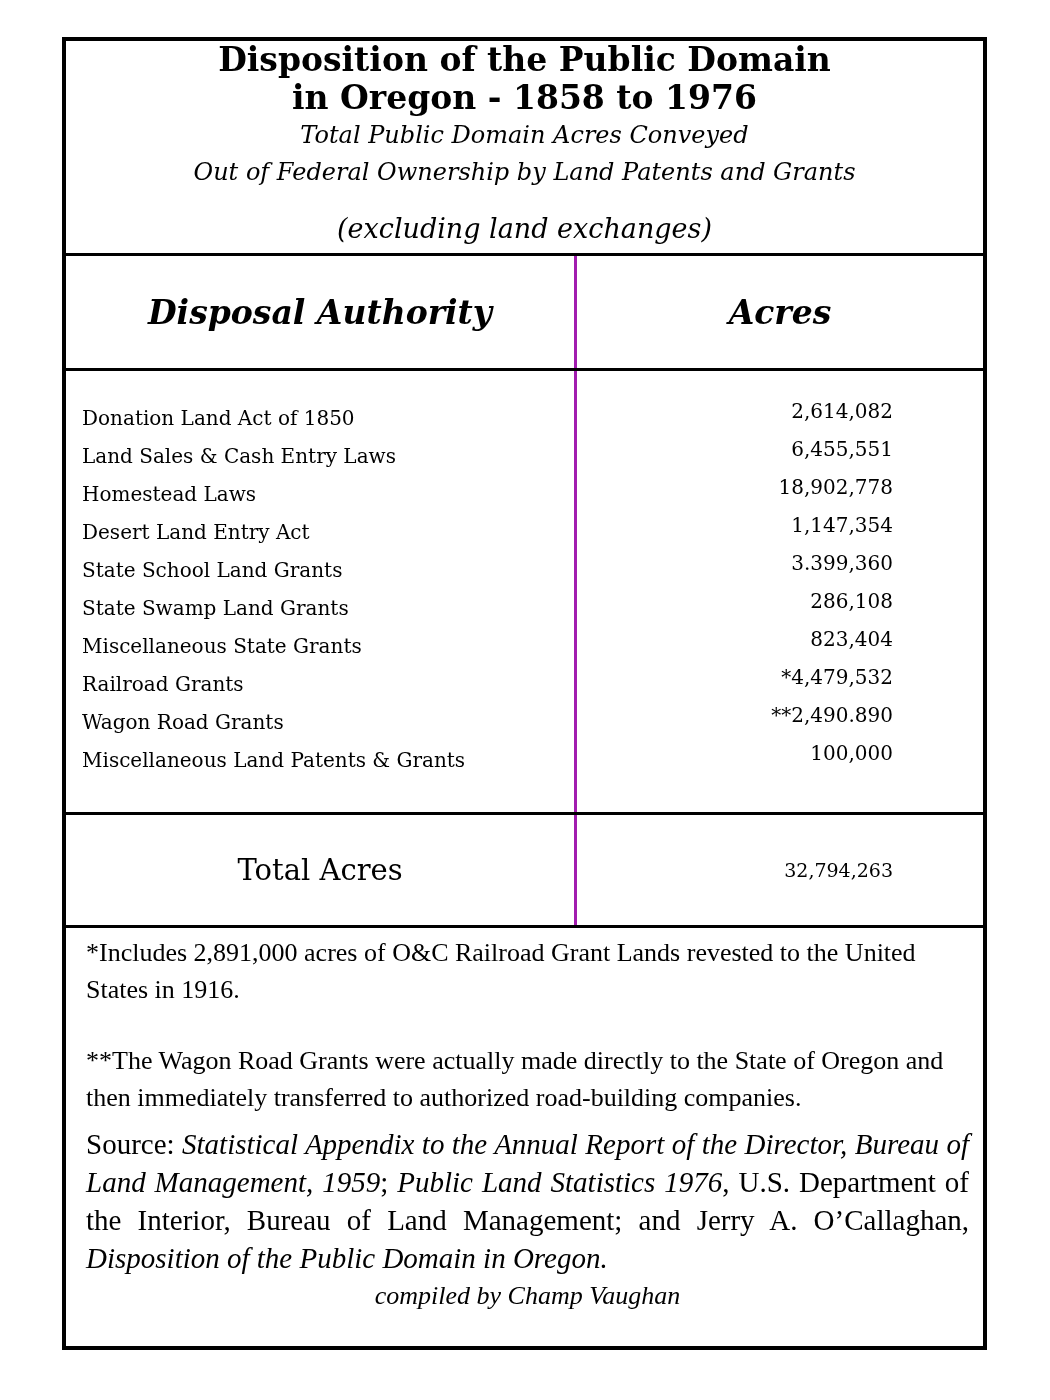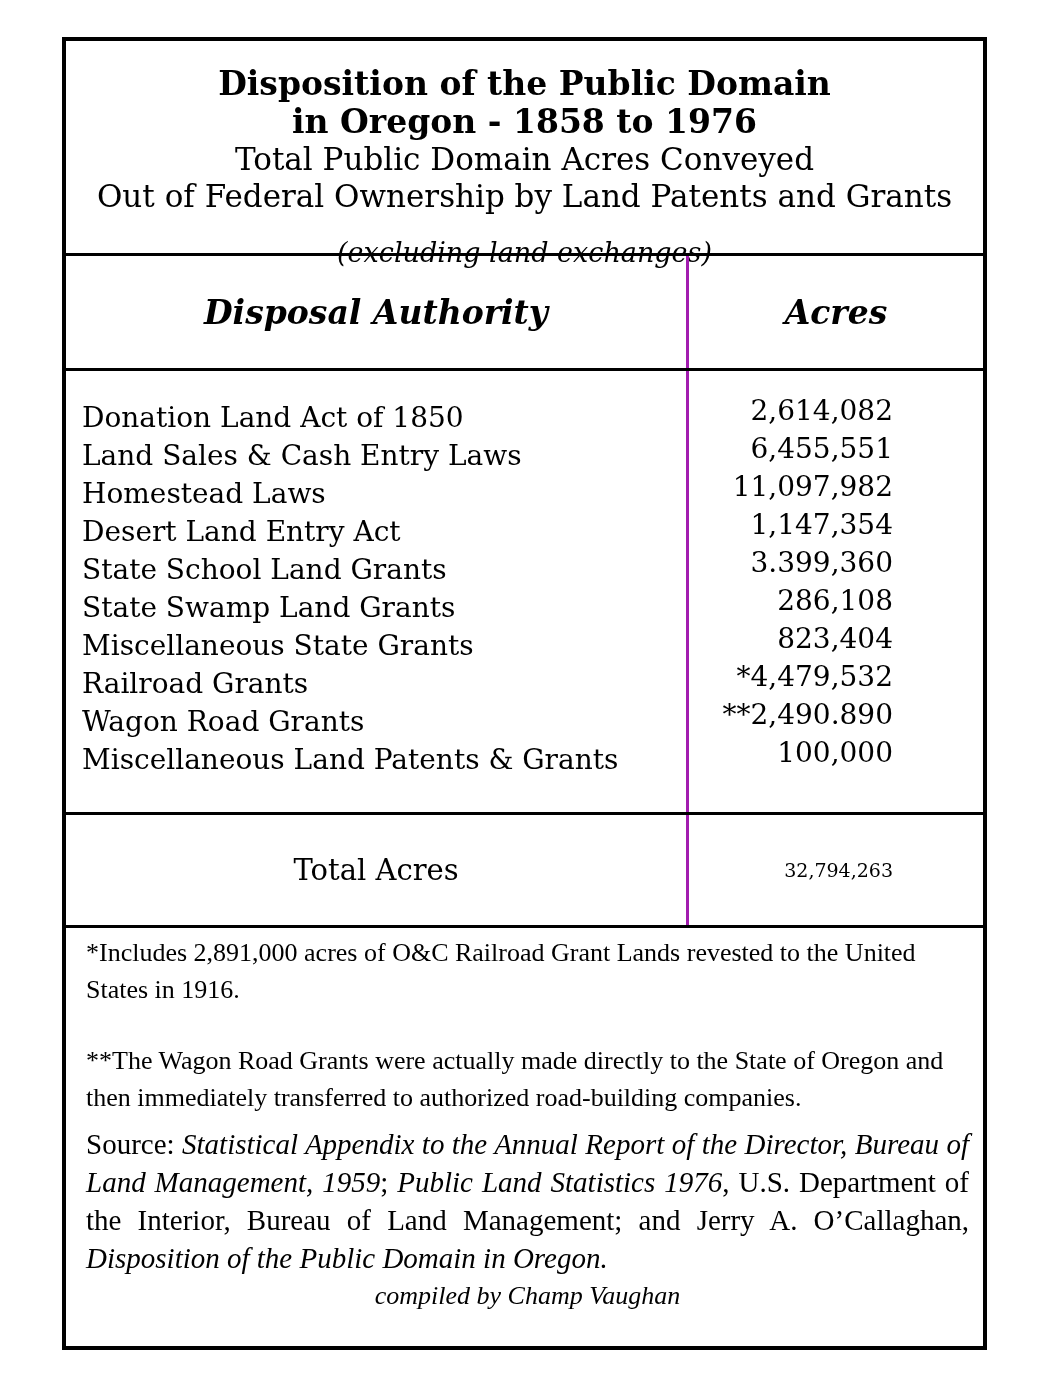--- a/index.html
+++ b/index.html
@@ -6,36 +6,36 @@
   body {
     width:1050px; height:1400px; background:#ffffff; color:#000000;
     font-family:"DejaVu Serif", serif; position:relative; overflow:hidden;
   }
   .doc {
     position:absolute; left:62px; top:37px; width:917px; height:1305px;
     border:4px solid #000; background:#fff;
     display:flex; flex-direction:column;
   }
   
-  .title-sec { height:212px; text-align:center; padding-top:24px; box-sizing:border-box; }
+  .title-sec { height:212px; text-align:center; box-sizing:border-box; }
   .t-main { font-size:33px; font-weight:bold; line-height:38px; }
-  .t-sub  { font-size:31px; line-height:37px; }
+  .t-sub  { font-size:24px; font-style:italic; line-height:37px; }
   .t-paren{ font-size:27px; font-style:italic; line-height:36px;margin-top:20px; }
   
   .grid { display:flex; box-sizing:border-box; }
   .sec-border { border-top:3px solid #000; }
-  .cell-left  { width:620px; box-sizing:border-box; }
+  .cell-left  { width:508px; box-sizing:border-box; }
   .cell-right { flex:1; border-left:3px solid #a21caf; box-sizing:border-box; }
   .header-sec { height:115px; }
   .header-sec .cell-left, .header-sec .cell-right {
     display:flex; align-items:center; justify-content:center;
     font-size:33px; font-weight:bold; font-style:italic;
   }
   .body-sec { height:444px; }
-  .list { font-size:28px; line-height:38px; }
+  .list { font-size:20px; line-height:38px; }
   .cell-left.list  { padding:28px 0 0 16px; }
   .cell-right.list { padding:21px 90px 0 0; text-align:right; }
   .total-sec { height:113px; }
   .total-sec .cell-left {
     display:flex; align-items:center; justify-content:center; font-size:29px;
   }
   .total-sec .cell-right {
     display:flex; align-items:center; justify-content:flex-end;
     padding-right:90px; font-size:19px;
   }
@@ -77,21 +77,21 @@
       <div>State School Land Grants</div>
       <div>State Swamp Land Grants</div>
       <div>Miscellaneous State Grants</div>
       <div>Railroad Grants</div>
       <div>Wagon Road Grants</div>
       <div>Miscellaneous Land Patents &amp; Grants</div>
     </div>
     <div class="cell-right list">
       <div>2,614,082</div>
       <div>6,455,551</div>
-      <div>11,097,982</div>
+      <div>18,902,778</div>
       <div>1,147,354</div>
       <div>3.399,360</div>
       <div>286,108</div>
       <div>823,404</div>
       <div>*4,479,532</div>
       <div>**2,490.890</div>
       <div>100,000</div>
     </div>
   </div>
 

